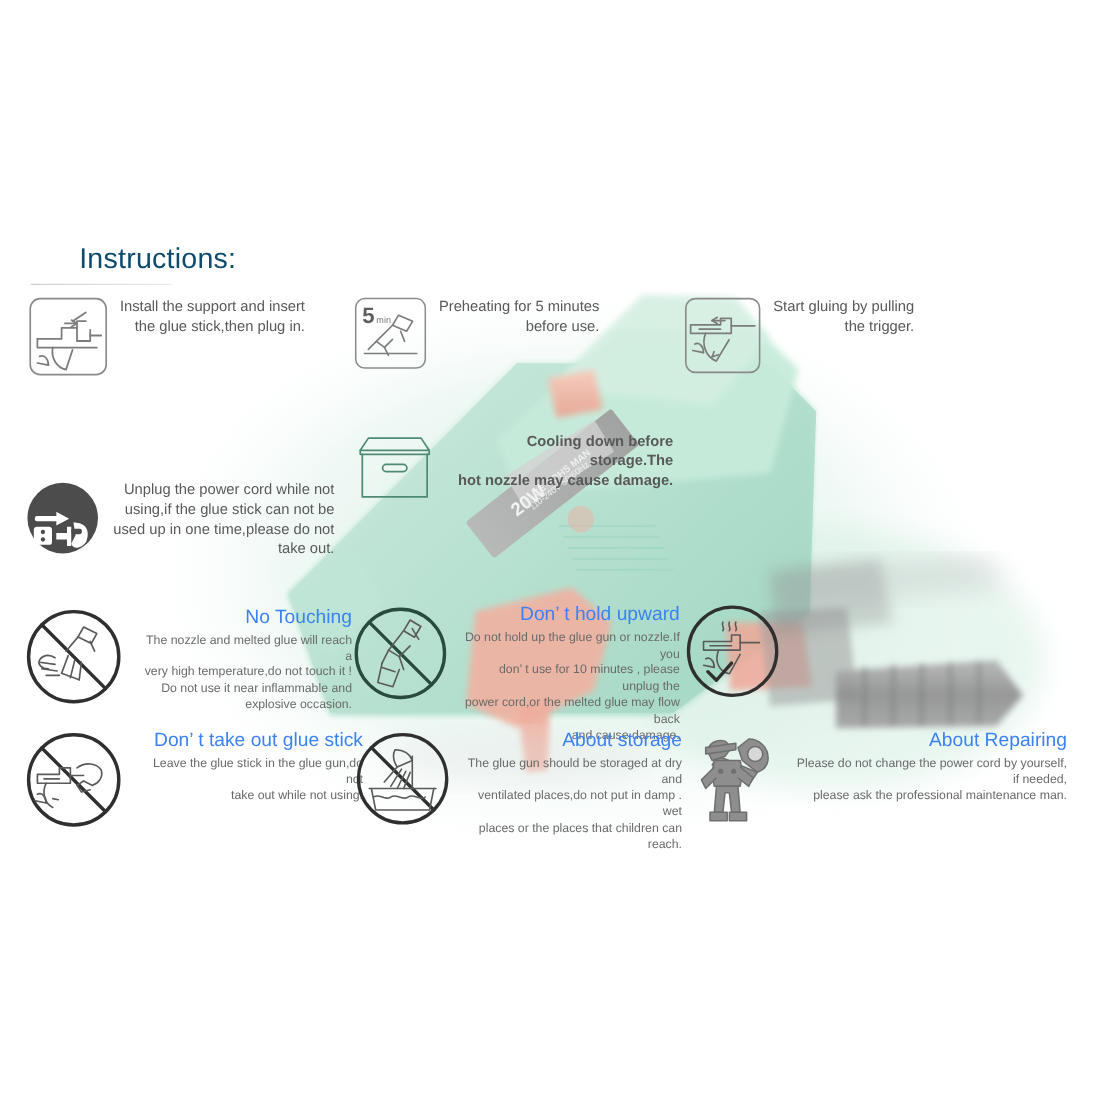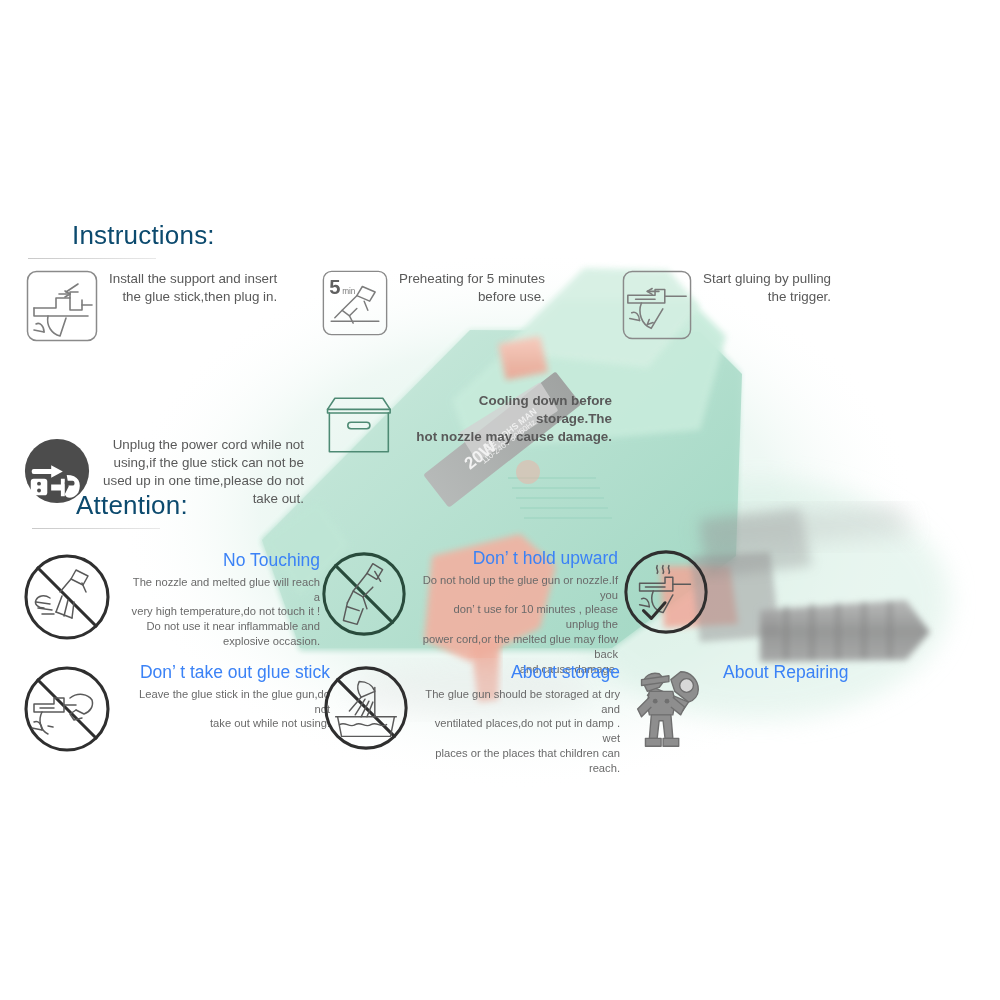--- a/index.html
+++ b/index.html
@@ -257,24 +257,20 @@
           <path class="teal-ln" d="M6 18 L74 18"></path>
           <rect x="28" y="32" width="24" height="7" rx="3.5" class="teal-ln"></rect>
         </svg>
       </div>
       <div class="tx">
         <p style="white-space:pre-line;font-weight:bold;">Cooling down before storage.The
 hot nozzle may cause damage.</p>
       </div>
     </div>
 
-    <div class="section-head" style="left:32px;top:490px;">
-      <div class="ttl">Attention:</div>
-      <div class="rule"></div>
-    </div>
 
     <div class="item" style="left:20px;top:550px;width:300px;">
       <div class="ic">
         <svg class="cir" width="94" height="94" viewBox="0 0 94 94">
           <circle cx="47" cy="47" r="41" class="dk"></circle>
           <path class="dk" d="M18 18 L76 76"></path>
           <g class="thin">
             <path d="M56 20 L68 26 L63 35 L51 29 Z"></path>
             <path d="M51 29 L40 42"></path>
             <path d="M62 33 L66 42"></path>
@@ -413,17 +409,19 @@
             <path d="M44 78 L60 78 L60 86 L44 86 Z"></path>
           </g>
           <g fill="#6f6f6f">
             <circle cx="36" cy="40" r="2.4"></circle>
             <circle cx="48" cy="40" r="2.4"></circle>
           </g>
         </svg>
       </div>
       <div class="tx">
         <div class="h">About Repairing</div>
+        <p style="white-space:pre-line;">Please do not change the power cord by yourself, if needed,
+please ask the professional maintenance man.</p>
       </div>
     </div>
 
   </div>
 </div>
 
 </body></html>

